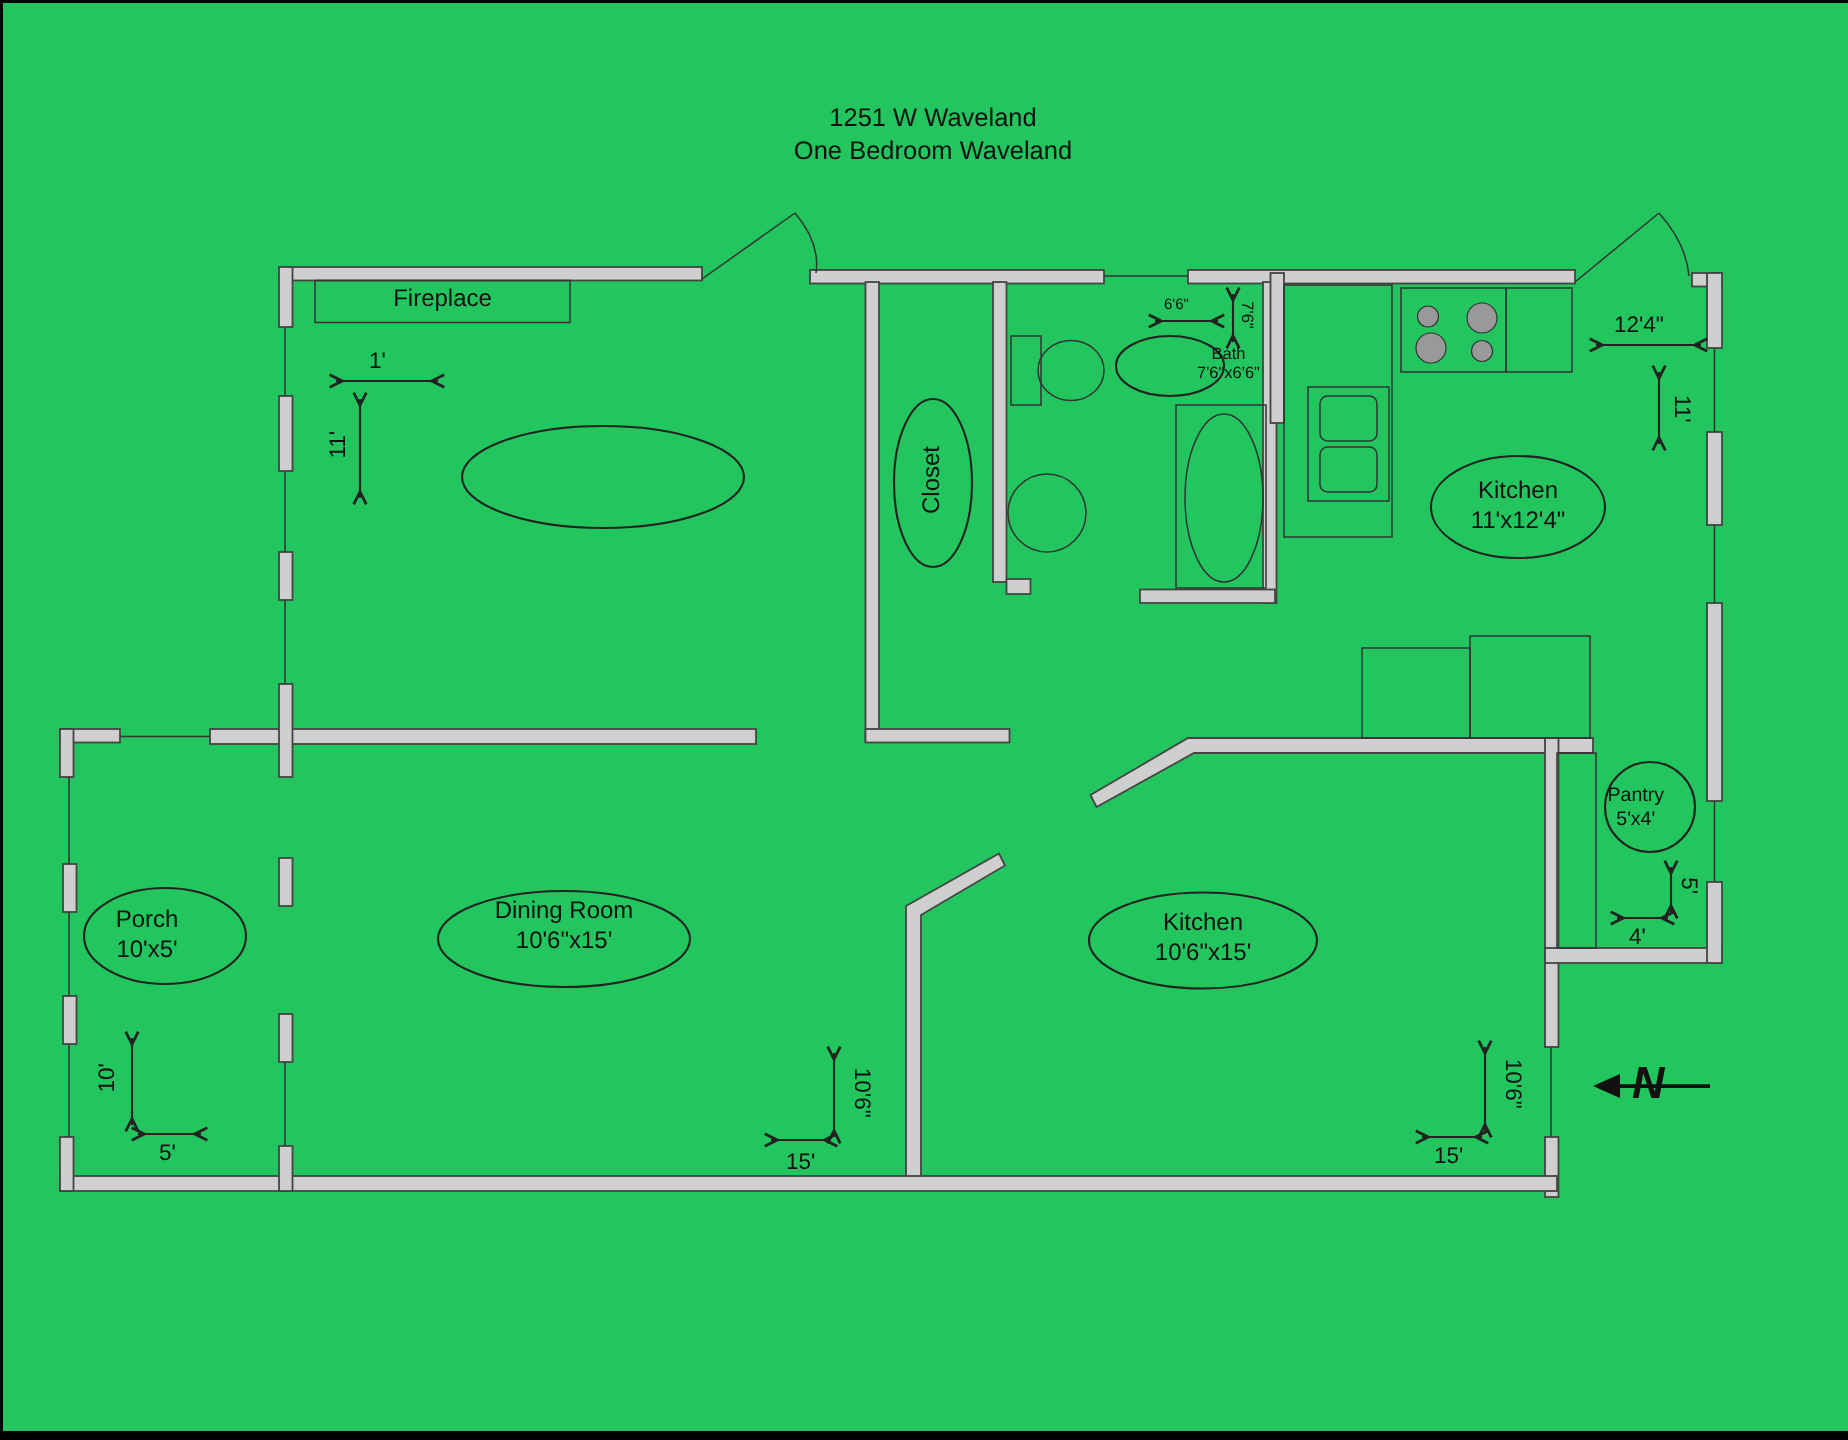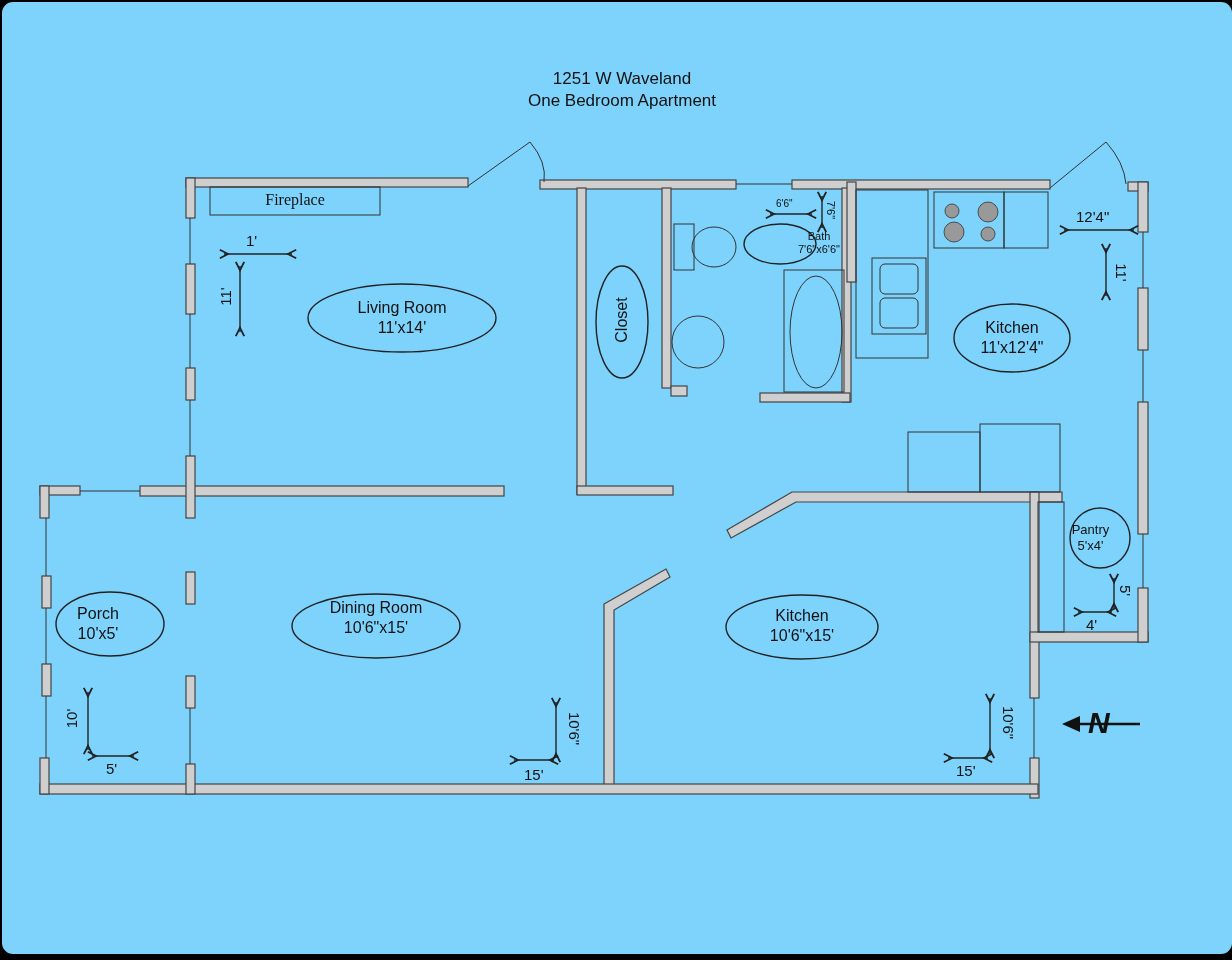--- a/index.html
+++ b/index.html
@@ -1,17 +1,17 @@
 <!DOCTYPE html>
 <html><head>
 <meta charset="utf-8">
 <style>
   html, body { margin:0; padding:0; background:#000; }
   body { width:1232px; height:960px; position:relative; overflow:hidden; font-family:"Liberation Sans", sans-serif; }
-  #sheet { position:absolute; left:2px; top:2px; width:1230px; height:952px; background:#7dd3fc;border-radius:11px; }
+  #sheet { position:absolute; left:2px; top:2px; width:1230px; height:952px; background:#22c55e; }
   #plan { position:absolute; left:0; top:0; }
   .title { position:absolute; left:480px; width:280px; text-align:center; font-size:17px; color:#111; line-height:22px; }
   .lbl { position:absolute; text-align:center; color:#111; font-size:16px; line-height:20px; }
   .dim { position:absolute; color:#111; font-size:15px; }
   .rot { transform:rotate(90deg); transform-origin:center; }
   .rotl { transform:rotate(-90deg); transform-origin:center; }
 </style>
 </head>
 <body>
 
@@ -151,28 +151,24 @@
       <line x1="946" y1="756" x2="986" y2="756"></line>
     </g>
 
     <g>
       <line x1="1064" y1="722" x2="1138" y2="722" stroke="#111" stroke-width="2.5"></line>
       <path d="M1060,722 L1078,714 L1078,730 Z" fill="#111"></path>
     </g>
   </svg>
 
   <div class="title" style="top:66px;">1251 W Waveland</div>
-  <div class="title" style="top:88px;">One Bedroom Apartment</div>
-
-  <div class="lbl" style="left:208px;top:188px;width:170px;font-family:Liberation Serif, serif;">Fireplace</div>
-
-  <div class="lbl" style="left:320px;top:296px;width:160px;">
-    <div>Living Room</div>
-      <div>11'x14'</div>
-  </div>
+  <div class="title" style="top:88px;">One Bedroom Waveland</div>
+
+  <div class="lbl" style="left:208px;top:188px;width:170px;">Fireplace</div>
+
   <div class="dim" style="left:244px;top:230px;">1'</div>
   <div class="dim rotl" style="left:214px;top:286px;">11'</div>
 
   <div class="lbl rotl" style="left:580px;top:308px;width:80px;">Closet</div>
 
   <div class="lbl" style="left:742px;top:228px;width:72px;font-size:11px;line-height:13px;padding-left:39px;">
     <div>Bath</div>
       <div>7'6"x6'6"</div>
   </div>
   <div class="dim" style="left:774px;top:196px;font-size:10px;">6'6"</div>

